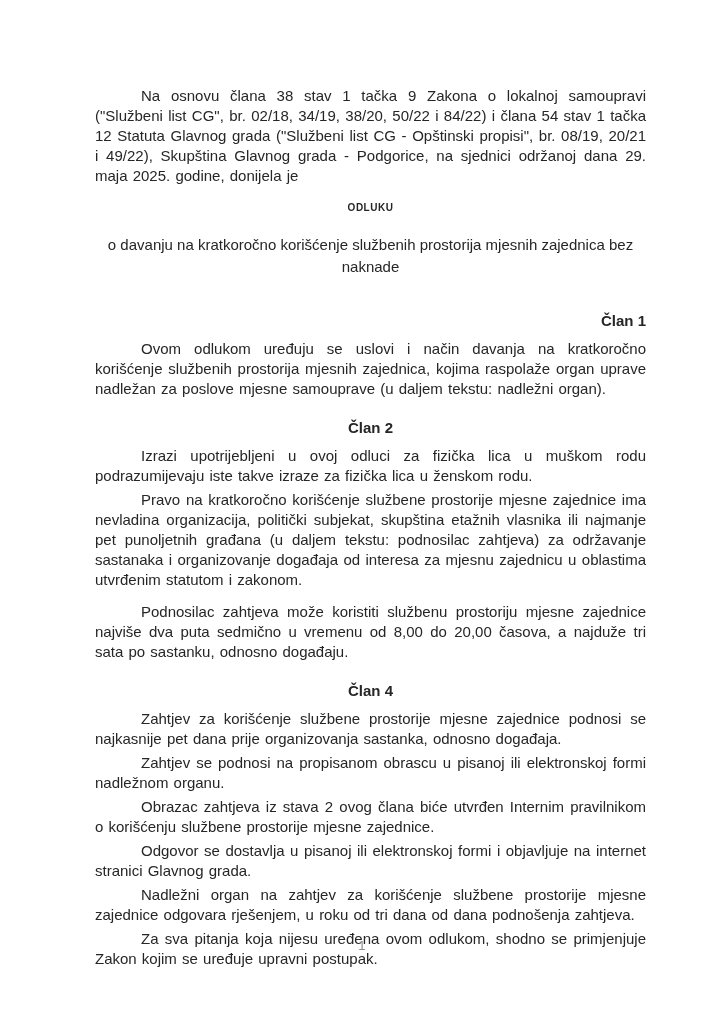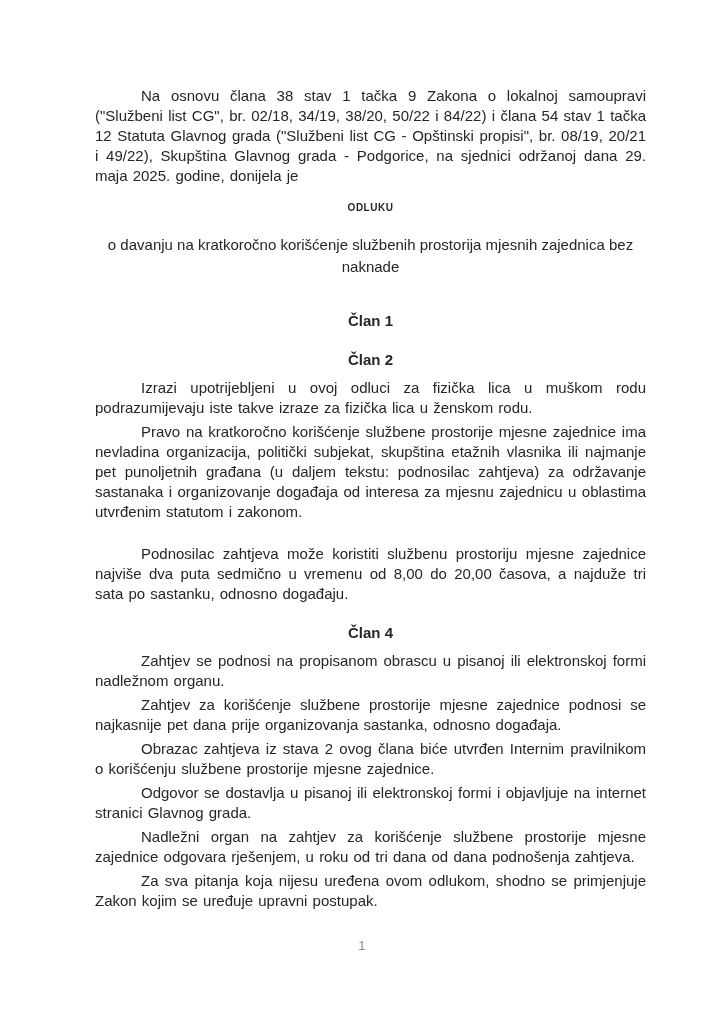--- a/index.html
+++ b/index.html
@@ -24,21 +24,21 @@
   }
   .para {
     font-size: 15px;
     line-height: 20px;
     text-align: justify;
     text-indent: 46px;
     margin: 0 0 4px 0;
     word-spacing: 1px;
   }
   .para.spaced-top {
-    margin-top: 22px;
+    margin-top: 12px;
   }
   .doc-title {
     font-size: 10px;
     font-weight: bold;
     text-align: center;
     letter-spacing: 0.5px;
     margin: 12px 0 16px 0;
     line-height: 20px;
   }
   .doc-subtitle {
@@ -71,31 +71,32 @@
 
 <div class="page">
   <div class="content">
 
     <p class="para">Na osnovu člana 38 stav 1 tačka 9 Zakona o lokalnoj samoupravi ("Službeni list CG", br. 02/18, 34/19, 38/20, 50/22 i 84/22) i člana 54 stav 1 tačka 12 Statuta Glavnog grada ("Službeni list CG - Opštinski propisi", br. 08/19, 20/21 i 49/22), Skupština Glavnog grada - Podgorice, na sjednici održanoj dana 29. maja 2025. godine, donijela je</p>
 
     <div class="doc-title">ODLUKU</div>
 
     <div class="doc-subtitle">o davanju na kratkoročno korišćenje službenih prostorija mjesnih zajednica bez naknade</div>
 
-    <div class="article-heading" style="margin-top:33px;">Član 1</div>
+    <div class="article-heading" style="margin-top:33px;text-align:right;">Član 1</div>
+    <p class="para">Ovom odlukom uređuju se uslovi i način davanja na kratkoročno korišćenje službenih prostorija mjesnih zajednica, kojima raspolaže organ uprave nadležan za poslove mjesne samouprave (u daljem tekstu: nadležni organ).</p>
 
     <div class="article-heading">Član 2</div>
     <p class="para">Izrazi upotrijebljeni u ovoj odluci za fizička lica u muškom rodu podrazumijevaju iste takve izraze za fizička lica u ženskom rodu.</p>
 
     <p class="para">Pravo na kratkoročno korišćenje službene prostorije mjesne zajednice ima nevladina organizacija, politički subjekat, skupština etažnih vlasnika ili najmanje pet punoljetnih građana (u daljem tekstu: podnosilac zahtjeva) za održavanje sastanaka i organizovanje događaja od interesa za mjesnu zajednicu u oblastima utvrđenim statutom i zakonom.</p>
     <p class="para spaced-top">Podnosilac zahtjeva može koristiti službenu prostoriju mjesne zajednice najviše dva puta sedmično u vremenu od 8,00 do 20,00 časova, a najduže tri sata po sastanku, odnosno događaju.</p>
 
     <div class="article-heading">Član 4</div>
+    <p class="para">Zahtjev za korišćenje službene prostorije mjesne zajednice podnosi se najkasnije pet dana prije organizovanja sastanka, odnosno događaja.</p>
     <p class="para">Zahtjev se podnosi na propisanom obrascu u pisanoj ili elektronskoj formi nadležnom organu.</p>
-    <p class="para">Zahtjev za korišćenje službene prostorije mjesne zajednice podnosi se najkasnije pet dana prije organizovanja sastanka, odnosno događaja.</p>
     <p class="para">Obrazac zahtjeva iz stava 2 ovog člana biće utvrđen Internim pravilnikom o korišćenju službene prostorije mjesne zajednice.</p>
     <p class="para">Odgovor se dostavlja u pisanoj ili elektronskoj formi i objavljuje na internet stranici Glavnog grada.</p>
     <p class="para">Nadležni organ na zahtjev za korišćenje službene prostorije mjesne zajednice odgovara rješenjem, u roku od tri dana od dana podnošenja zahtjeva.</p>
     <p class="para">Za sva pitanja koja nijesu uređena ovom odlukom, shodno se primjenjuje Zakon kojim se uređuje upravni postupak.</p>
 
   </div>
 
   <div class="page-number">1</div>
 </div>
 

